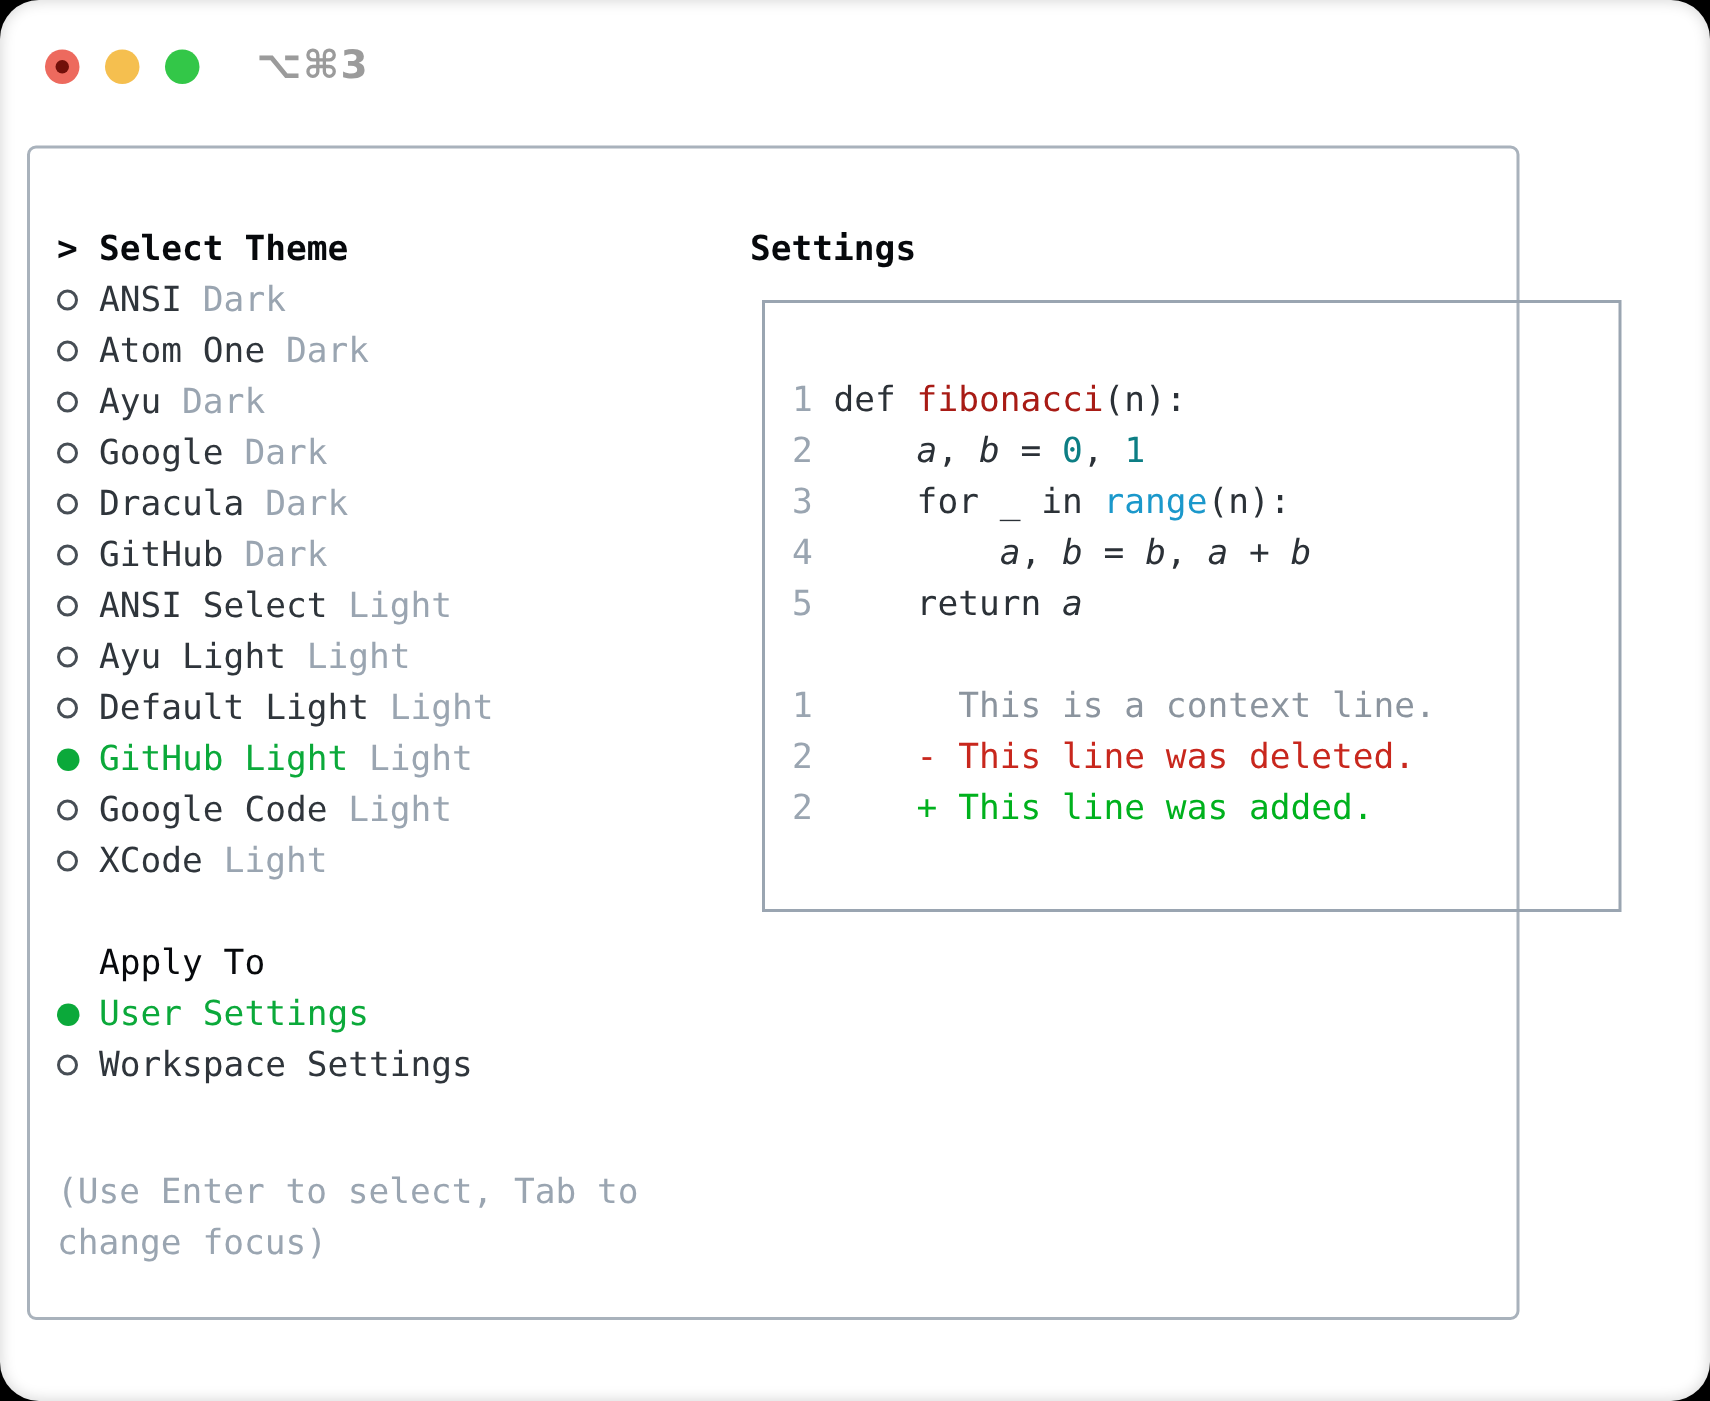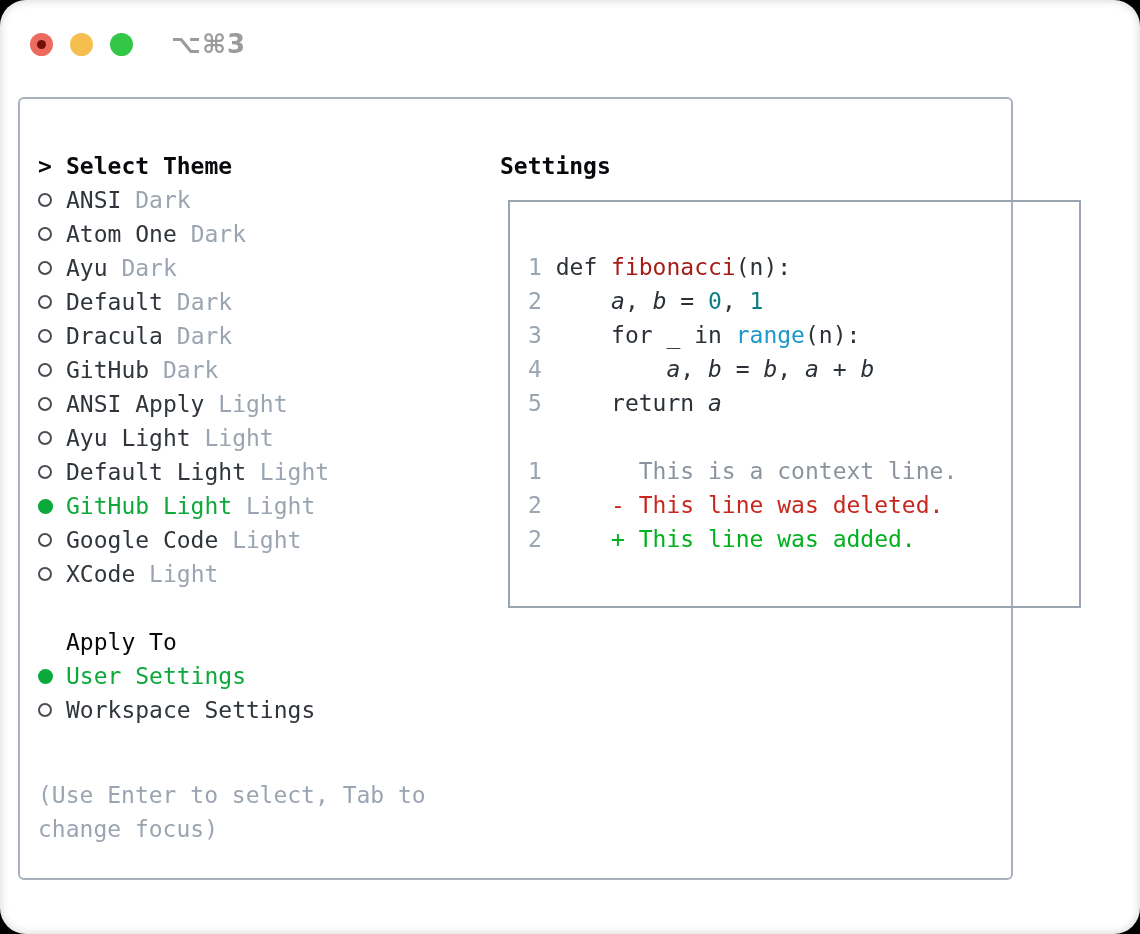--- a/index.html
+++ b/index.html
@@ -81,24 +81,24 @@
     <div class="col-left">
       <div class="row">
         <span class="slot cursor">&gt;</span>
         <span class="htext">Select Theme</span>
       </div>
 
       <div id="theme-list">
           <div class="row"><span class="slot"><span class="bullet"></span></span><span class="tname">ANSI</span><span class="variant">Dark</span></div>
           <div class="row"><span class="slot"><span class="bullet"></span></span><span class="tname">Atom One</span><span class="variant">Dark</span></div>
           <div class="row"><span class="slot"><span class="bullet"></span></span><span class="tname">Ayu</span><span class="variant">Dark</span></div>
-          <div class="row"><span class="slot"><span class="bullet"></span></span><span class="tname">Default</span><span class="variant">Dark</span></div>
+          <div class="row"><span class="slot"><span class="bullet"></span></span><span class="tname">Google</span><span class="variant">Dark</span></div>
           <div class="row"><span class="slot"><span class="bullet"></span></span><span class="tname">Dracula</span><span class="variant">Dark</span></div>
           <div class="row"><span class="slot"><span class="bullet"></span></span><span class="tname">GitHub</span><span class="variant">Dark</span></div>
-          <div class="row"><span class="slot"><span class="bullet"></span></span><span class="tname">ANSI Apply</span><span class="variant">Light</span></div>
+          <div class="row"><span class="slot"><span class="bullet"></span></span><span class="tname">ANSI Select</span><span class="variant">Light</span></div>
           <div class="row"><span class="slot"><span class="bullet"></span></span><span class="tname">Ayu Light</span><span class="variant">Light</span></div>
           <div class="row"><span class="slot"><span class="bullet"></span></span><span class="tname">Default Light</span><span class="variant">Light</span></div>
           <div class="row"><span class="slot"><span class="bullet sel"></span></span><span class="tname sel">GitHub Light</span><span class="variant">Light</span></div>
           <div class="row"><span class="slot"><span class="bullet"></span></span><span class="tname">Google Code</span><span class="variant">Light</span></div>
           <div class="row"><span class="slot"><span class="bullet"></span></span><span class="tname">XCode</span><span class="variant">Light</span></div>
         </div>
 
       <div class="apply">
         <div class="row">
           <span class="slot"></span>

